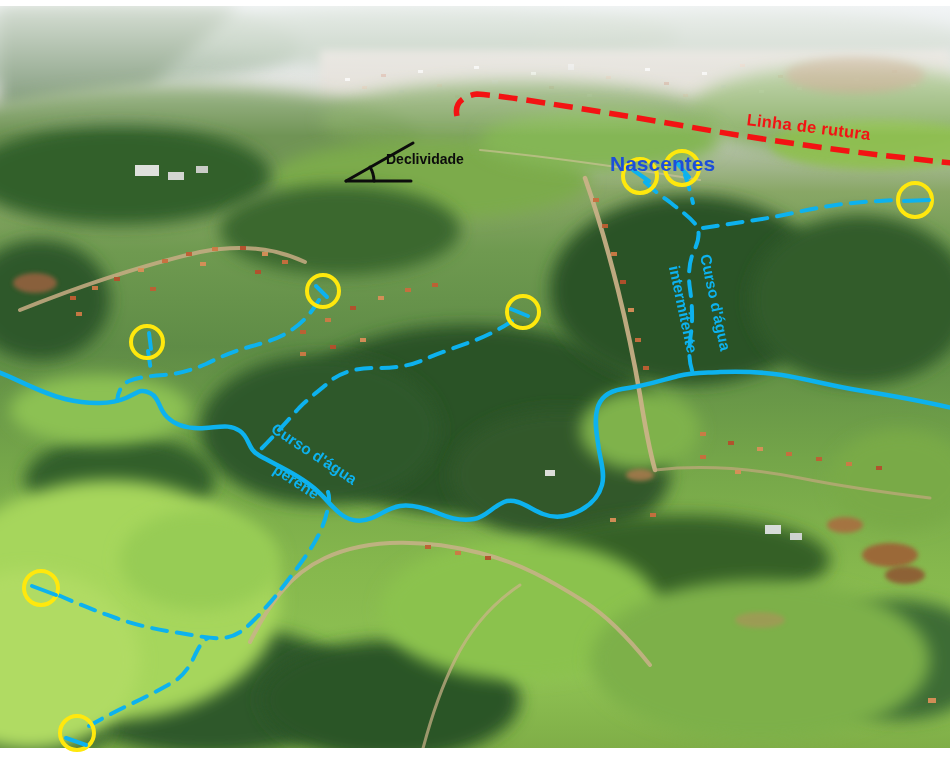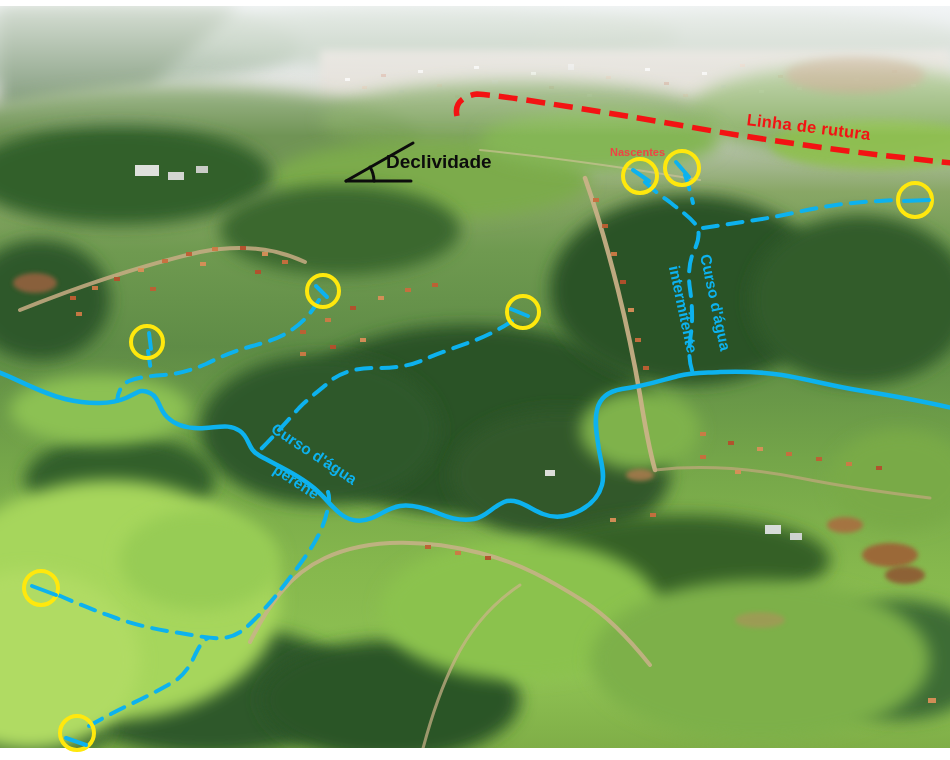--- a/index.html
+++ b/index.html
@@ -3,22 +3,22 @@
 <meta charset="utf-8">
 <style>
   html,body{margin:0;padding:0;background:#ffffff;}
   #stage{position:relative;width:950px;height:760px;background:#ffffff;overflow:hidden;
          font-family:"Liberation Sans",sans-serif;}
   #stage svg{position:absolute;left:0;top:0;}
   .lbl{position:absolute;font-weight:bold;white-space:nowrap;
        font-family:"Liberation Sans",sans-serif;}
   #lbl-rupture{left:748px;top:110px;font-size:16.5px;color:#f31313;
                transform:rotate(7deg);transform-origin:left top;letter-spacing:.3px;}
-  #lbl-nascentes{left:610px;top:146px;font-size:11px;color:#ef4444;}
-  #lbl-declividade{left:386px;top:151px;font-size:19px;color:#0c0c0c;}
+  #lbl-nascentes{left:610px;top:152px;font-size:21px;color:#1d4ed8;}
+  #lbl-declividade{left:386px;top:151px;font-size:14px;color:#0c0c0c;}
   #lbl-intermitente{left:699px;top:306px;font-size:15.5px;color:#0db2ee;
         transform:translate(-50%,-50%) rotate(78deg);text-align:center;line-height:2.1;}
   #lbl-perene{left:305px;top:468px;font-size:15.5px;color:#0db2ee;
         transform:translate(-50%,-50%) rotate(33deg);text-align:center;line-height:2.1;}
 </style>
 </head>
 <body>
 
 <div id="stage">
 

